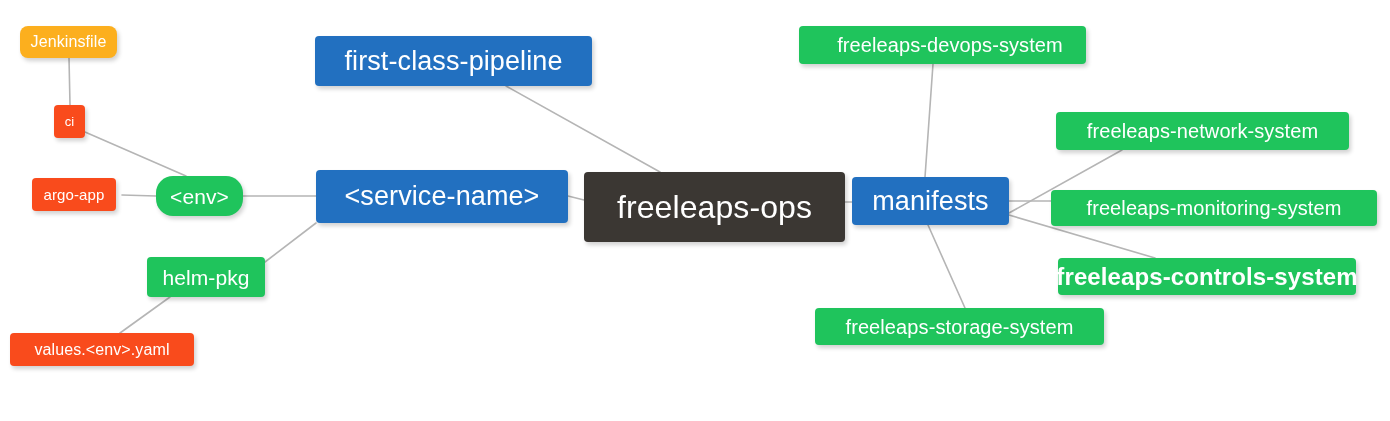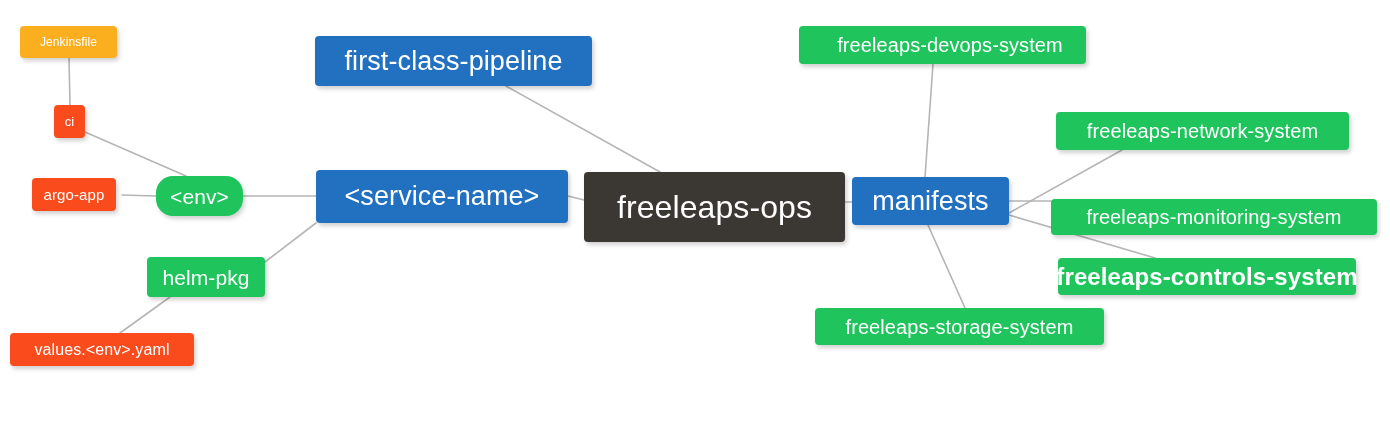--- a/index.html
+++ b/index.html
@@ -62,21 +62,21 @@
       <line x1="506" y1="86" x2="660" y2="172" stroke="#b5b5b5" stroke-width="1.6" stroke-linecap="round"></line>
       <line x1="845" y1="202" x2="852" y2="202" stroke="#b5b5b5" stroke-width="1.6" stroke-linecap="round"></line>
       <line x1="925" y1="177" x2="933" y2="64" stroke="#b5b5b5" stroke-width="1.6" stroke-linecap="round"></line>
       <line x1="1009" y1="213" x2="1122" y2="150" stroke="#b5b5b5" stroke-width="1.6" stroke-linecap="round"></line>
       <line x1="1009" y1="201" x2="1051" y2="201" stroke="#b5b5b5" stroke-width="1.6" stroke-linecap="round"></line>
       <line x1="1009" y1="215" x2="1155" y2="258" stroke="#b5b5b5" stroke-width="1.6" stroke-linecap="round"></line>
       <line x1="928" y1="225" x2="965" y2="308" stroke="#b5b5b5" stroke-width="1.6" stroke-linecap="round"></line>
     </svg>
 
   <div id="node-layer">
-      <div class="node" style="left: 20px; top: 26px; width: 97px; height: 32px; background: rgb(252, 175, 30); font-size: 12px;">
+      <div class="node" style="left: 20px; top: 26px; width: 97px; height: 32px; background: rgb(252, 175, 30); font-size: 16px; border-radius: 8px;">
         <span class="node-label">Jenkinsfile</span>
       </div>
       <div class="node" style="left: 54px; top: 105px; width: 31px; height: 33px; background: rgb(249, 75, 28); font-size: 13px;">
         <span class="node-label">ci</span>
       </div>
       <div class="node" style="left: 32px; top: 178px; width: 84px; height: 33px; background: rgb(249, 75, 28); font-size: 15px;">
         <span class="node-label">argo-app</span>
       </div>
       <div class="node" style="left: 156px; top: 176px; width: 87px; height: 40px; background: rgb(31, 196, 92); font-size: 21px; border-radius: 17px;">
         <span class="node-label">&lt;env&gt;</span>
@@ -98,21 +98,21 @@
       </div>
       <div class="node" style="left: 852px; top: 177px; width: 157px; height: 48px; background: rgb(34, 112, 192); font-size: 27px;">
         <span class="node-label">manifests</span>
       </div>
       <div class="node" style="left: 799px; top: 26px; width: 287px; height: 38px; background: rgb(31, 196, 92); font-size: 20px; padding-left: 25px;">
         <span class="node-label">freeleaps-devops-system</span>
       </div>
       <div class="node" style="left: 1056px; top: 112px; width: 293px; height: 38px; background: rgb(31, 196, 92); font-size: 20px;">
         <span class="node-label">freeleaps-network-system</span>
       </div>
-      <div class="node" style="left: 1051px; top: 199px; width: 326px; height: 36px; background: rgb(31, 196, 92); font-size: 20px;">
+      <div class="node" style="left: 1051px; top: 190px; width: 326px; height: 36px; background: rgb(31, 196, 92); font-size: 20px;">
         <span class="node-label">freeleaps-monitoring-system</span>
       </div>
       <div class="node" style="left: 1058px; top: 258px; width: 298px; height: 37px; background: rgb(31, 196, 92); font-size: 24px; font-weight: bold;">
         <span class="node-label">freeleaps-controls-system</span>
       </div>
       <div class="node" style="left: 815px; top: 308px; width: 289px; height: 37px; background: rgb(31, 196, 92); font-size: 20px; align-items: center;">
         <span class="node-label">freeleaps-storage-system</span>
       </div>
     </div>
 

